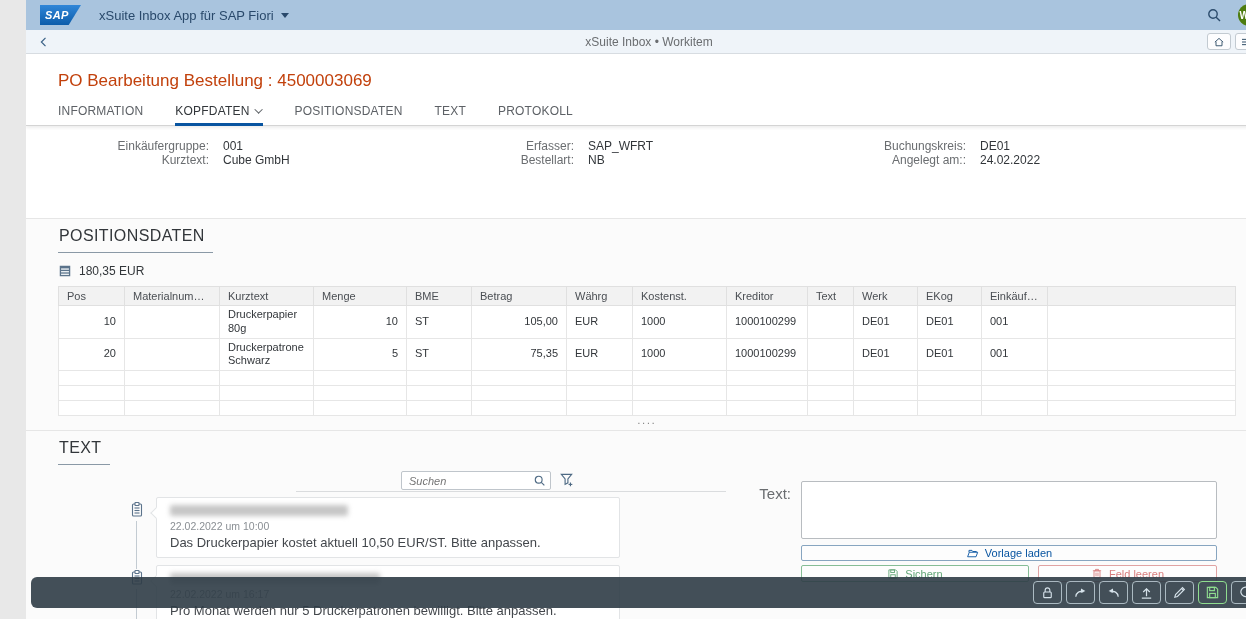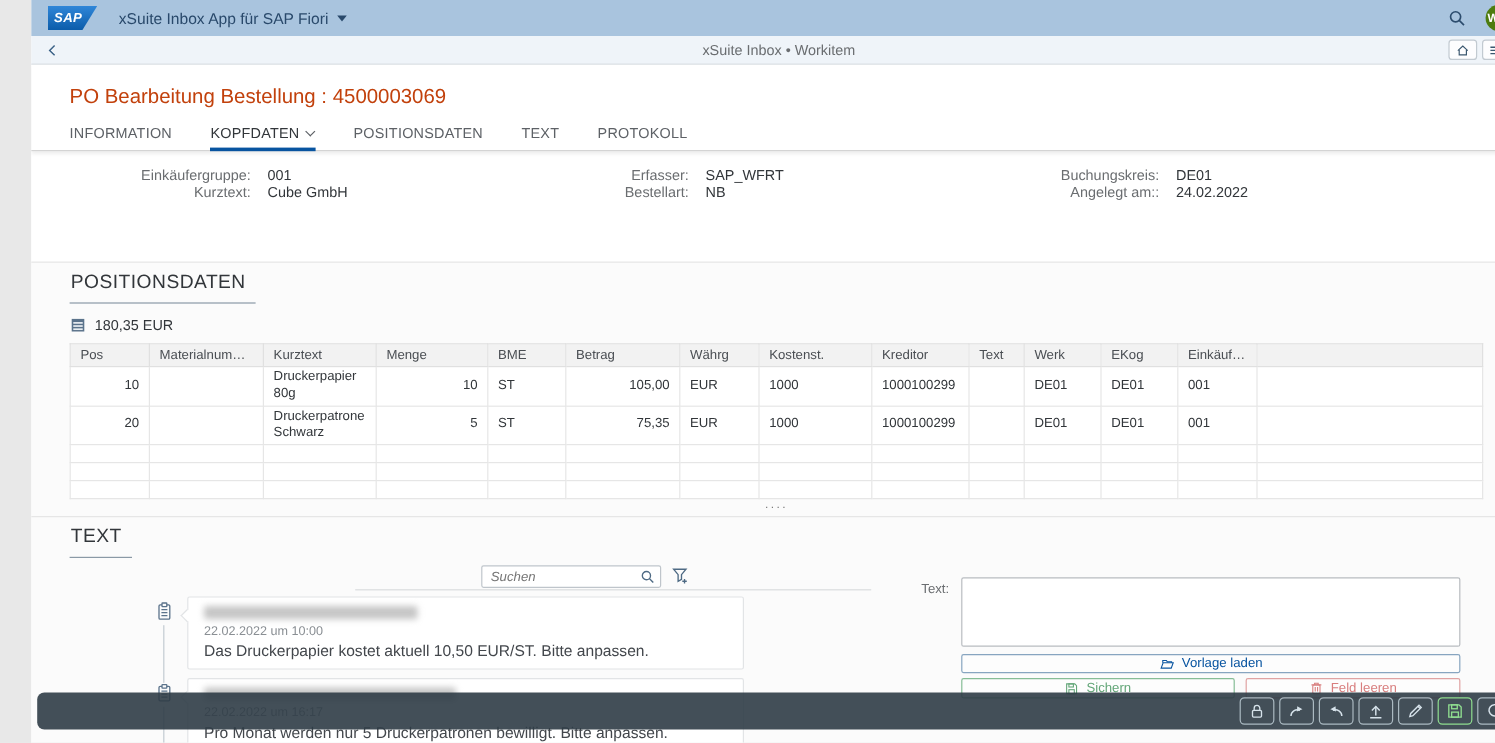--- a/index.html
+++ b/index.html
@@ -92,21 +92,21 @@
     padding:5px 10px 7px 13px;
   }
   .note-arrow {
     position:absolute; left:-5px; top:11px; width:8px; height:8px; background:#fff;
     border-left:1px solid #e2e4e6; border-bottom:1px solid #e2e4e6; transform:rotate(45deg);
   }
   .redact { height:11px; background:#c6c6c6; border-radius:2px; filter:blur(2.5px); margin:2px 0 4px 0; }
   .note-time { font-size:10.5px; color:#8a8f94; }
   .note-text { font-size:13px; color:#43474c; margin-top:3px; }
 
-  .editor-label { position:absolute; left:660px; top:54px; width:105px; text-align:right; font-size:11px; color:#6a6d70; }
+  .editor-label { position:absolute; left:660px; top:54px; width:105px; text-align:right; font-size:15px; color:#6a6d70; }
   .editor-area {
     position:absolute; left:775px; top:50px; width:416px; height:58px;
     border:1px solid #b8bcc0; border-radius:2px; background:#fff; resize:none; font-family:"Liberation Sans", sans-serif; font-size:12px; padding:4px 6px;
   }
   .btn { display:flex; align-items:center; justify-content:center; gap:6px; font-size:11px; border-radius:2px; background:rgba(255,255,255,.6); cursor:pointer; font-family:"Liberation Sans", sans-serif; }
   .btn-template { position:absolute; left:775px; top:114px; width:416px; height:16px; border:1px solid #87a5c0; color:#0854a0; }
   .btn-save { position:absolute; left:775px; top:134px; width:228px; height:17px; border:1px solid #86bd96; color:#63a678; }
   .btn-clear { position:absolute; left:1012px; top:134px; width:179px; height:17px; border:1px solid #e0a3a3; color:#d87e7e; }
 
   

